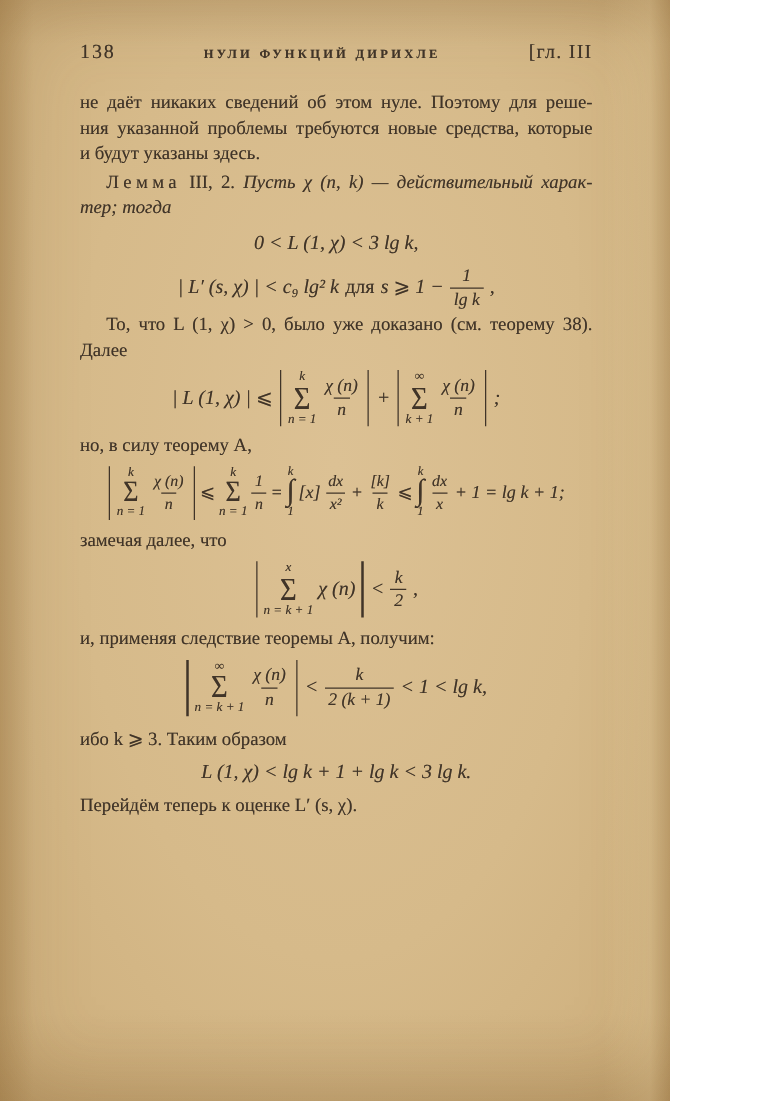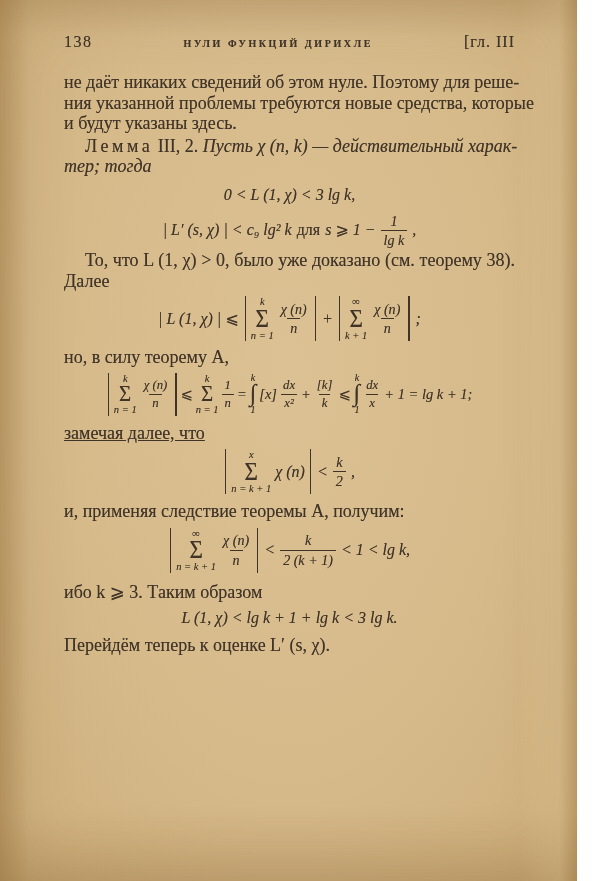--- a/index.html
+++ b/index.html
@@ -1,38 +1,38 @@
 <!DOCTYPE html>
 <html><head>
 <meta charset="utf-8">
 <style>
   html,body{margin:0;padding:0;}
   .page{
     position:relative;
-    width:577px;height:881px;
+    width:536px;height:881px;
     background:
       linear-gradient(90deg, rgba(150,110,55,.30) 0, rgba(150,110,55,0) 5%,
                       rgba(150,110,55,0) 90%, rgba(235,210,160,.35) 97%, rgba(150,110,55,.18) 100%),
       linear-gradient(180deg, rgba(140,100,50,.12) 0, rgba(140,100,50,0) 4%,
                       rgba(140,100,50,0) 92%, rgba(140,100,50,.16) 100%),
       radial-gradient(ellipse at 50% 42%, #dcc194 0%, #d6ba8a 55%, #cdae7b 100%);
     box-shadow: inset 0 0 70px rgba(110,80,35,.28);
     overflow:hidden;
     color:#403428;
     font-family:"Liberation Serif","DejaVu Serif","DejaVu Sans",serif;
     text-shadow:0 0 .5px rgba(64,52,40,.55);
   }
   .content{padding:33px 62px 0 64px;}
   
   .hdr{display:flex;align-items:baseline;}
   .pnum{font-size:16px;letter-spacing:1.5px;}
   .rtitle{flex:1;text-align:center;font-size:10px;font-weight:bold;letter-spacing:2.6px;}
   .chap{font-size:16px;letter-spacing:1px;}
   
-  .line{font-size:18px;line-height:20.5px;white-space:nowrap;}
+  .line{font-size:15px;line-height:20.5px;white-space:nowrap;}
   .j{text-align:justify;text-align-last:justify;}
   .indent{text-indent:21px;}
   .it{font-style:italic;}
   .sp{letter-spacing:3.5px;}
   .para{margin:0;}
   
   .formula{
     display:flex;justify-content:center;align-items:center;
     gap:5px;font-size:16px;font-style:italic;line-height:1.15;
   }
@@ -54,21 +54,21 @@
   
   .m-p1{margin-top:21px;}
   .m-lem{margin-top:2px;}
   .m-f1{margin-top:9px;align-items:flex-end;}
   .m-f2{margin-top:9px;}
   .m-gde{margin-top:9px;}
   .m-to{margin-top:2px;}
   .m-f3{margin-top:5px;}
   .m-no{margin-top:6px;}
   .m-f4{margin-top:5px;}
-  .m-zam{margin-top:7px;text-decoration:underline;}
+  .m-zam{margin-top:7px;}
   .m-f5{margin-top:6px;}
   .m-prim{margin-top:7px;}
   .m-f6{margin-top:6px;}
   .m-ibo{margin-top:9px;}
   .m-f7{margin-top:7px;}
   .m-per{margin-top:7px;}
   .m-last{margin-top:2px;}
 </style>
 </head>
 <body>

